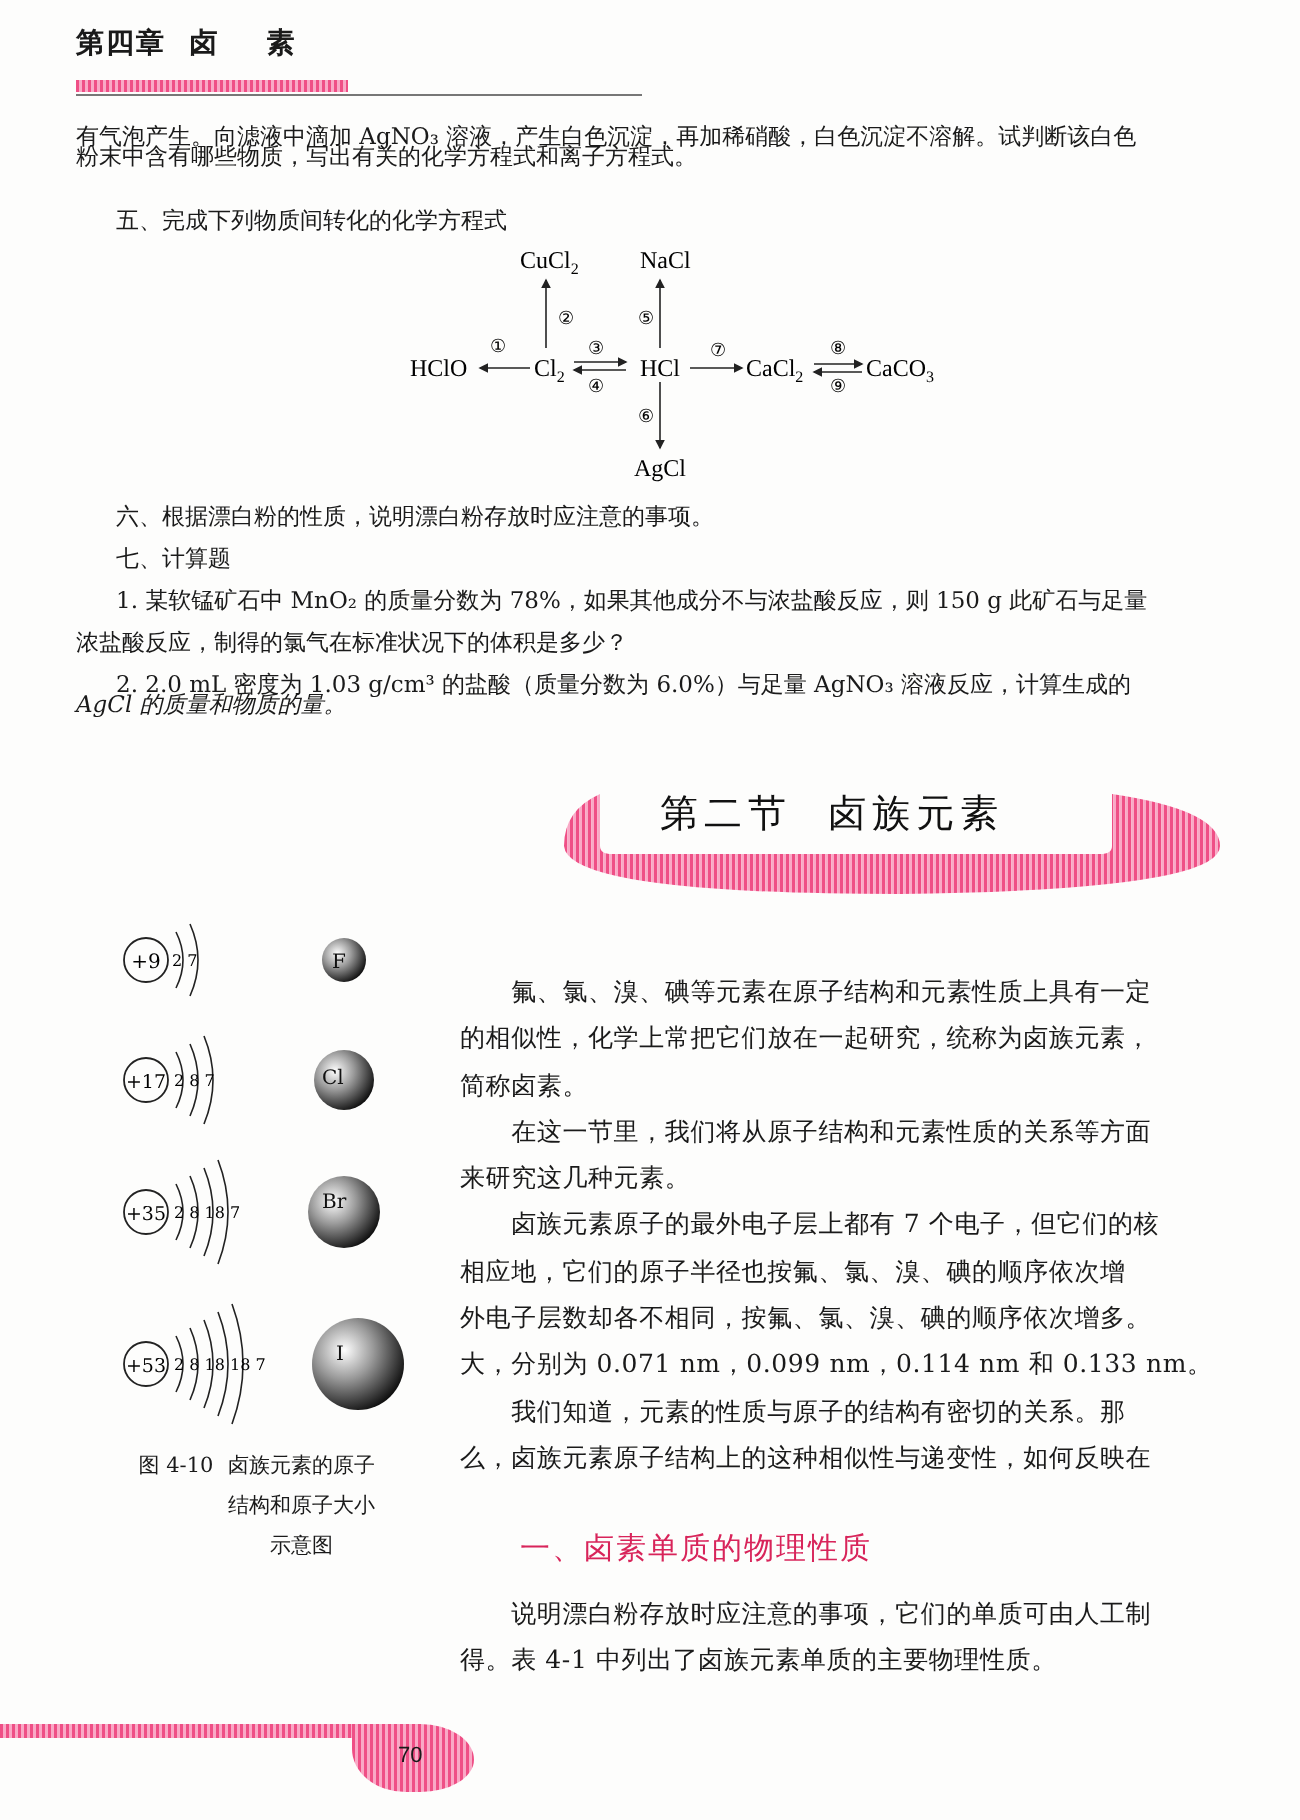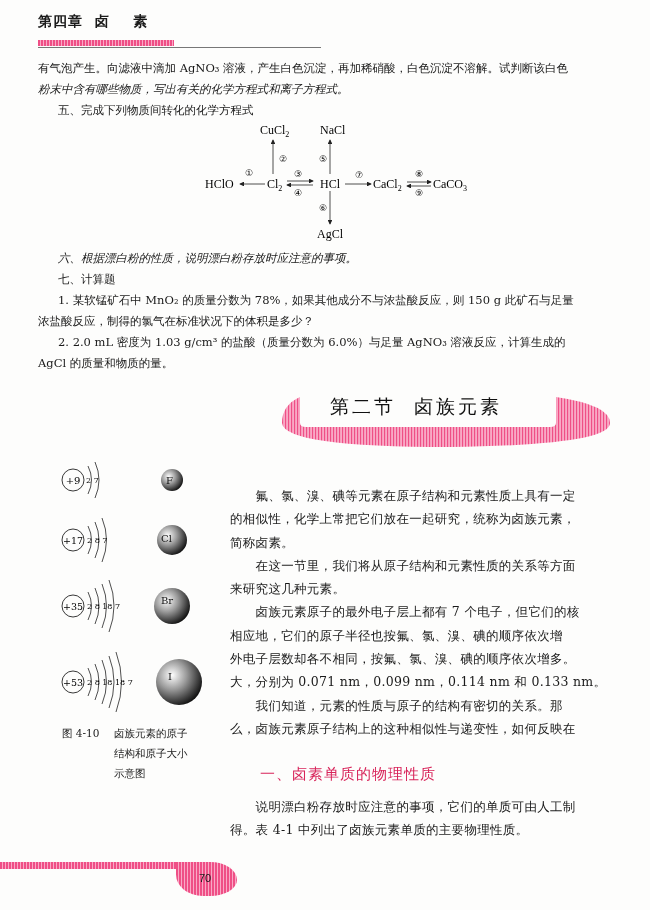--- a/index.html
+++ b/index.html
@@ -15,36 +15,36 @@
   .abs { position:absolute; }
   .hdr-title { left:38px; top:13px; font-family:"DejaVu Sans","Liberation Sans",sans-serif; font-weight:bold; font-size:14px; letter-spacing:1px; white-space:pre; }
   .hdr-bar { left:38px; top:40px; width:136px; height:6px; }
   .hdr-line { left:38px; top:47px; width:283px; height:1px; background:#777; }
   .p { font-size:11.5px; line-height:21px; white-space:nowrap; }
   .diagram { left:195px; top:118px; width:300px; height:125px; }
   .diagram text { font-family:"Liberation Serif",serif; }
   .banner { left:270px; top:383px; width:360px; height:75px; }
   .banner-title { left:330px; top:394px; font-family:"DejaVu Sans","Liberation Sans",sans-serif; font-size:19px; letter-spacing:3px; white-space:pre; color:#111; }
   .atoms { left:55px; top:460px; width:170px; height:260px; }
-  .caption { left:62px; top:723px; font-size:10.5px; line-height:20px; }
+  .caption { left:62px; top:723px; font-size:10.5px; line-height:20px;text-align:center; }
   .body-text { left:230px; font-size:12.5px; line-height:23.3px; white-space:nowrap; letter-spacing:0.3px; }
   .h-red { left:260px; top:765px; font-family:"DejaVu Sans","Liberation Sans",sans-serif; color:#d8245a; font-size:15px; letter-spacing:1px; white-space:pre; }
   .footer-bar { left:0; top:862px; width:185px; height:7px; }
   .footer-blob { left:176px; top:862px; width:61px; height:34px; border-radius:0 30px 30px 30px / 0 20px 18px 24px; }
   .page-num { left:199px; top:872px; font-family:"Liberation Sans",sans-serif; font-size:11px; }
 </style>
 </head>
 <body>
 
 <div class="abs hdr-title">第四章  卤    素</div>
 <div class="abs hdr-bar stripe"></div>
 <div class="abs hdr-line"></div>
 
 <div class="abs p" style="left:38px; top:58px;">有气泡产生。向滤液中滴加 AgNO₃ 溶液，产生白色沉淀，再加稀硝酸，白色沉淀不溶解。试判断该白色</div>
-<div class="abs p" style="left:38px; top:79px;font-style:italic;">粉末中含有哪些物质，写出有关的化学方程式和离子方程式。</div>
+<div class="abs p" style="left:38px; top:68px;">粉末中含有哪些物质，写出有关的化学方程式和离子方程式。</div>
 <div class="abs p" style="left:58px; top:100px;">五、完成下列物质间转化的化学方程式</div>
 
 <svg class="abs diagram" viewBox="0 0 300 125">
   <defs>
     <marker id="ah" markerWidth="6" markerHeight="6" refX="5" refY="3" orient="auto">
       <path d="M0,0 L6,3 L0,6 Z" fill="#222"></path>
     </marker>
   </defs>
 
   <text x="10" y="70" font-size="12">HClO</text>
@@ -70,26 +70,26 @@
   <text x="84" y="44" font-size="9">②</text>
   <text x="99" y="59" font-size="9">③</text>
   <text x="99" y="78" font-size="9">④</text>
   <text x="124" y="44" font-size="9">⑤</text>
   <text x="124" y="93" font-size="9">⑥</text>
   <text x="160" y="60" font-size="9">⑦</text>
   <text x="220" y="59" font-size="9">⑧</text>
   <text x="220" y="78" font-size="9">⑨</text>
 </svg>
 
-<div class="abs p" style="left:58px; top:248px;font-style:italic;">六、根据漂白粉的性质，说明漂白粉存放时应注意的事项。</div>
+<div class="abs p" style="left:58px; top:248px;">六、根据漂白粉的性质，说明漂白粉存放时应注意的事项。</div>
 <div class="abs p" style="left:58px; top:269px;">七、计算题</div>
 <div class="abs p" style="left:58px; top:290px;">1. 某软锰矿石中 MnO₂ 的质量分数为 78%，如果其他成分不与浓盐酸反应，则 150 g 此矿石与足量</div>
 <div class="abs p" style="left:38px; top:311px;">浓盐酸反应，制得的氯气在标准状况下的体积是多少？</div>
 <div class="abs p" style="left:58px; top:332px;">2. 2.0 mL 密度为 1.03 g/cm³ 的盐酸（质量分数为 6.0%）与足量 AgNO₃ 溶液反应，计算生成的</div>
-<div class="abs p" style="left:38px; top:353px;">AgCl 的质量和物质的量。</div>
+<div class="abs p" style="left:38px; top:342px;font-style:italic;">AgCl 的质量和物质的量。</div>
 
 <svg class="abs banner" viewBox="0 0 360 75">
   <defs>
     <pattern id="pstripe" width="3" height="10" patternUnits="userSpaceOnUse">
       <rect width="1.6" height="10" fill="#ef4f86"></rect>
       <rect x="1.6" width="1.4" height="10" fill="#f9a9c6"></rect>
     </pattern>
   </defs>
   <path d="M30,14 L30,40 Q30,44 36,44 L280,44 Q286,44 286,40 L286,14 Q340,22 340,40 Q340,62 180,64 Q14,64 12,40 Q12,22 30,14 Z" fill="url(#pstripe)"></path>
 </svg>

